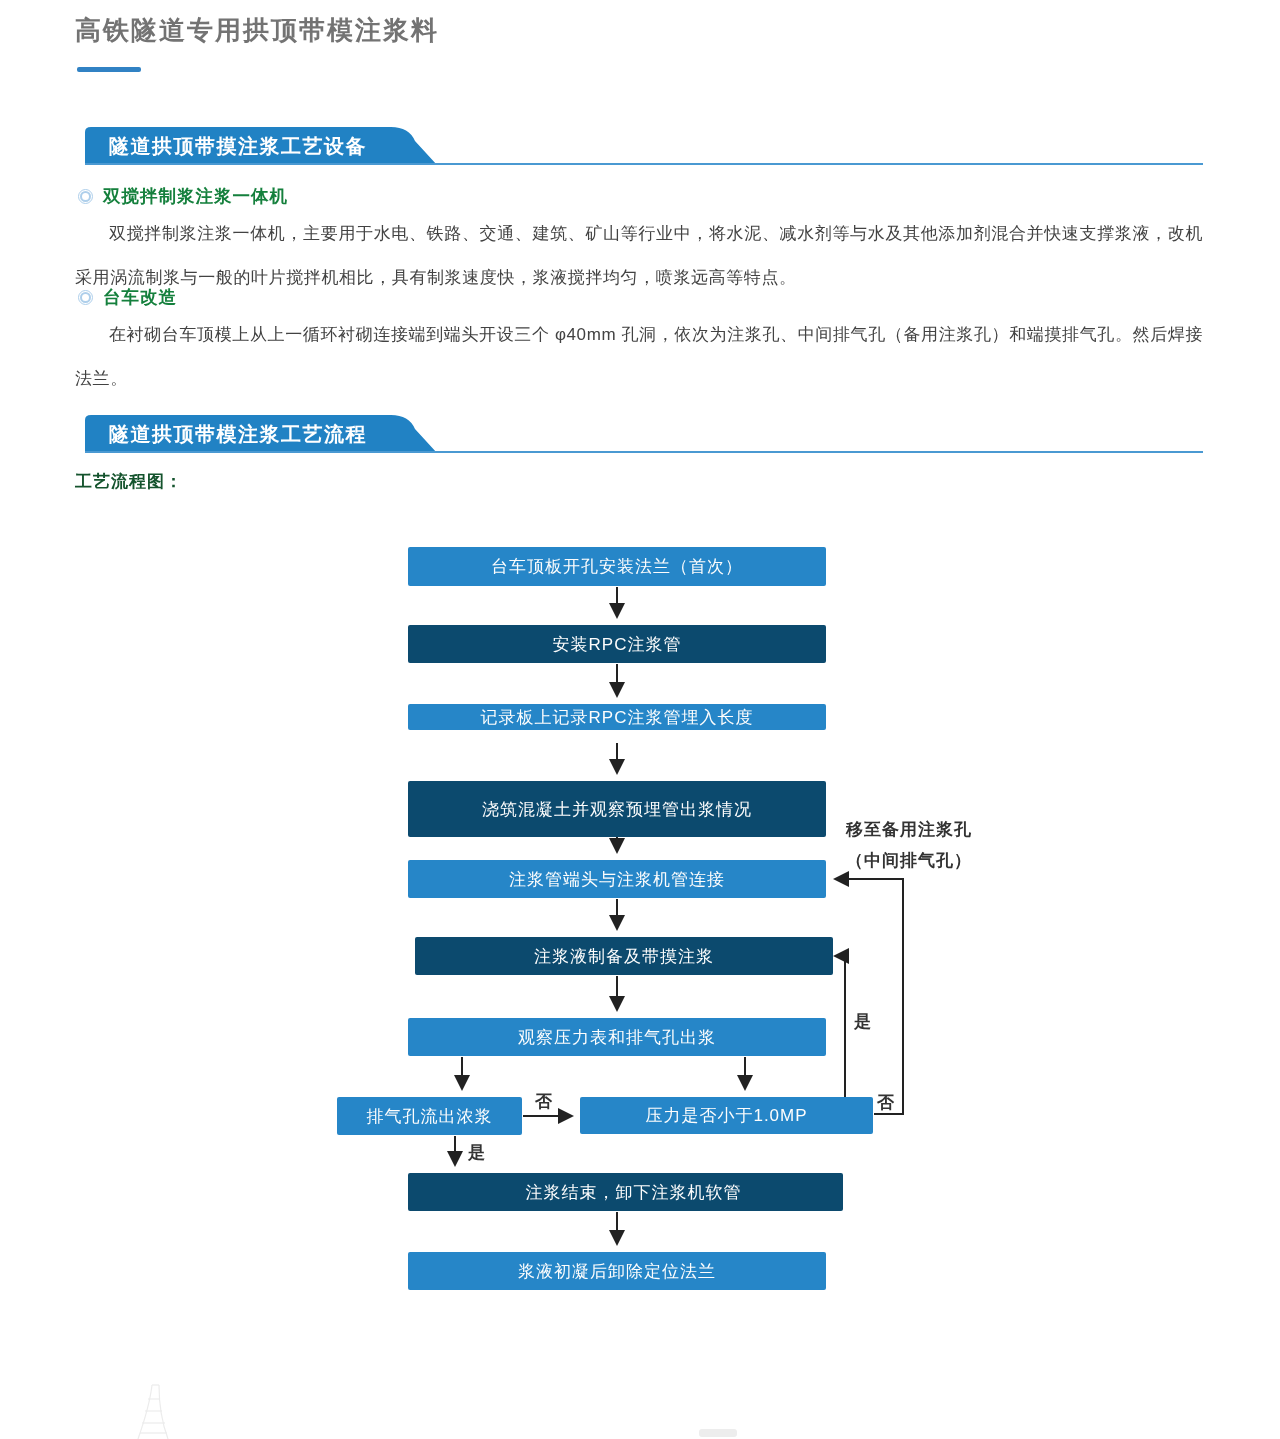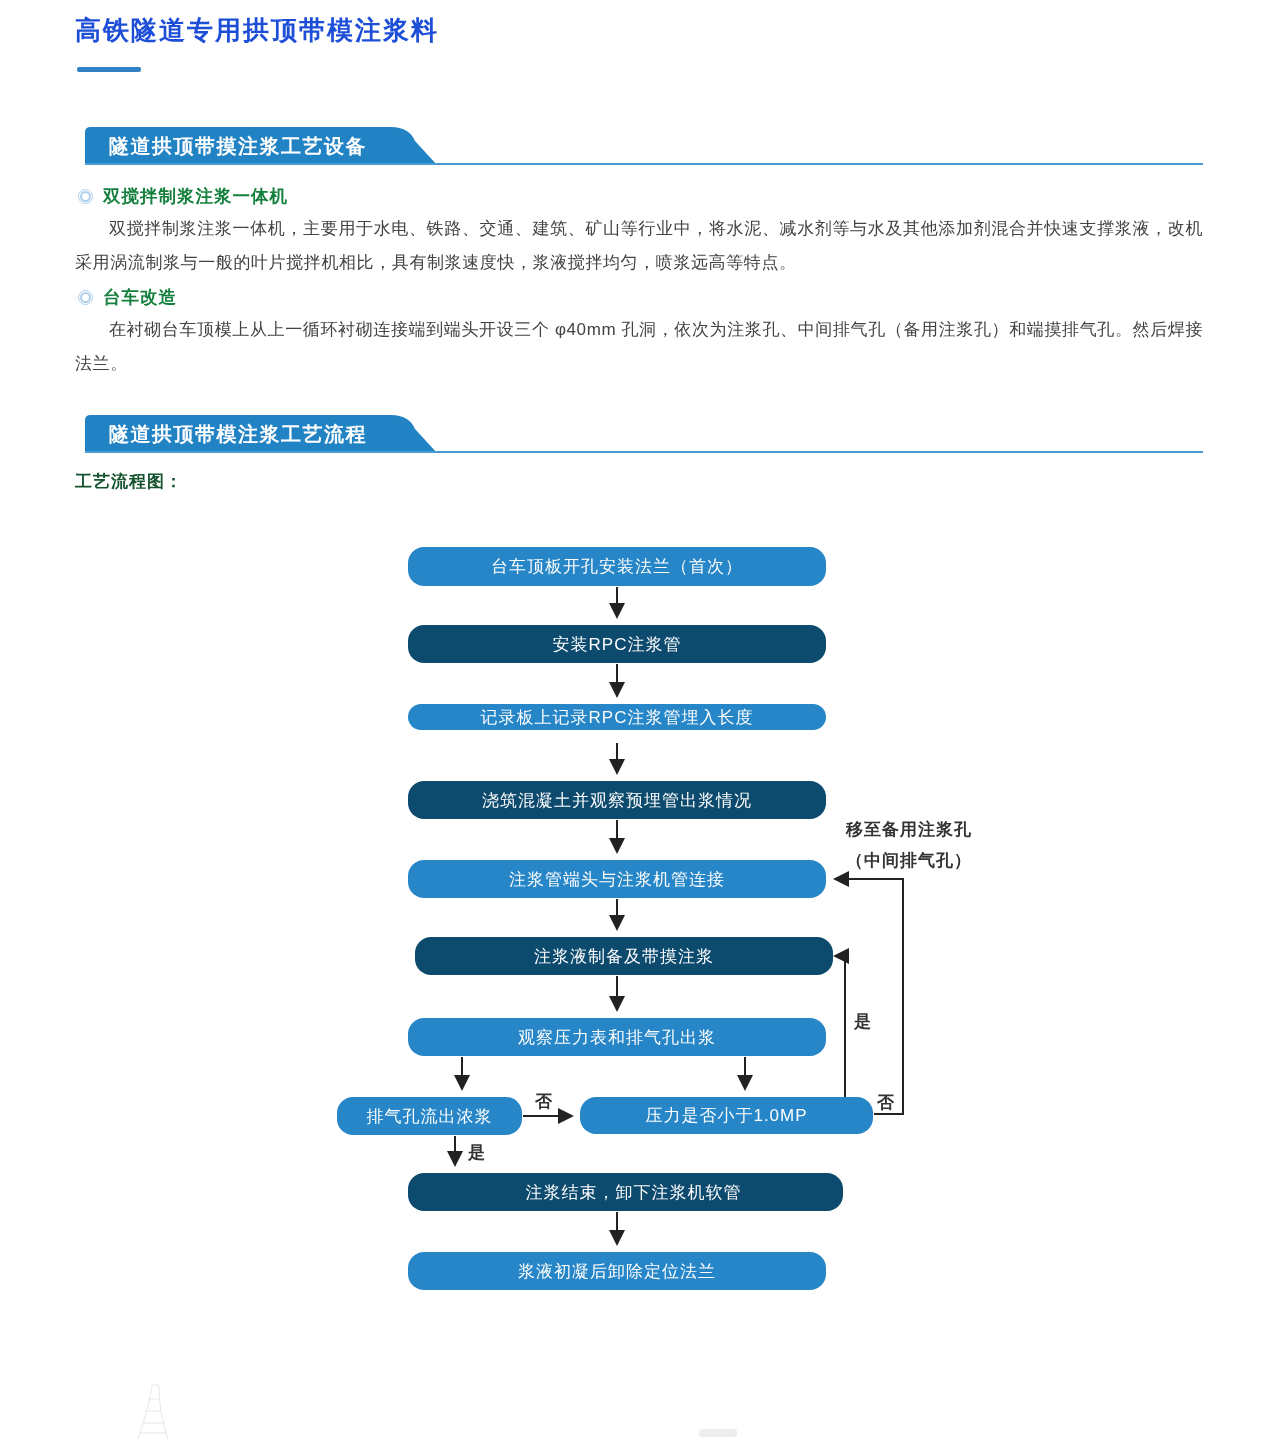--- a/index.html
+++ b/index.html
@@ -6,48 +6,48 @@
   body{
     width:1280px;height:1439px;position:relative;overflow:hidden;
     background:#ffffff;
     font-family:"Liberation Sans","DejaVu Sans",sans-serif;
     color:#3d3d3d;
   }
   .abs{position:absolute;}
   
   .page-title{
     left:75px;top:13px;
-    font-size:26px;font-weight:700;color:#1d4ed8;letter-spacing:2px;
+    font-size:26px;font-weight:700;color:#737373;letter-spacing:2px;
   }
   .title-dash{left:77px;top:67px;width:64px;height:5px;background:#3182c4;border-radius:2px;}
   
   .banner{width:352px;height:38px;}
   .banner svg{position:absolute;left:0;top:0;width:352px;height:38px;}
   .banner .banner-text{
     position:relative;z-index:1;display:block;
     padding-left:24px;line-height:38px;
     color:#ffffff;font-size:20px;font-weight:700;letter-spacing:1.5px;
   }
   .hline{height:2px;background:#4a99d2;width:1118px;left:85px;}
   
   .bullet-row{display:flex;align-items:center;gap:10px;}
   .ring-icon{
     width:13px;height:13px;border:1px solid #aecfeb;border-radius:50%;
     display:flex;align-items:center;justify-content:center;flex:0 0 auto;
   }
   .ring-icon i{display:block;width:7px;height:7px;border:2px solid #aecfeb;border-radius:50%;}
   .item-heading{font-size:17.5px;font-weight:700;color:#15803d;letter-spacing:1px;}
   .para{
-    width:1128px;font-size:17px;line-height:34px;color:#424242;
+    width:1128px;font-size:17px;line-height:44px;color:#424242;
     text-align:justify;text-indent:2em;letter-spacing:0.6px;
   }
   .diagram-label{font-size:17px;font-weight:700;color:#14532d;letter-spacing:1px;}
   
   .node{
-    position:absolute;border-radius:16px;display:flex;align-items:center;justify-content:center;
+    position:absolute;border-radius:2px;display:flex;align-items:center;justify-content:center;
     color:#fdfdfd;font-size:17px;letter-spacing:1px;text-align:left;
   }
   .node.blue{background:#2686c8;}
   .node.gray{background:#0c4a6e;}
   .branch-label{font-size:17px;font-weight:700;color:#333;}
   .flow-annotation{
     left:828px;top:814px;width:162px;text-align:center;
     font-size:17px;font-weight:700;color:#333;line-height:31px;letter-spacing:1px;
   }
   #arrow-layer{position:absolute;left:0;top:0;width:1280px;height:1439px;pointer-events:none;}
@@ -113,21 +113,21 @@
   <line x1="455" y1="1136" x2="455" y2="1165" marker-end="url(#ah)"></line>
   <line x1="523" y1="1116" x2="572" y2="1116" marker-end="url(#ah)"></line>
   <line x1="617" y1="1212" x2="617" y2="1244" marker-end="url(#ah)"></line>
   <polyline points="845,1097 845,956 835,956" marker-end="url(#ah)"></polyline>
   <polyline points="874,1114 903,1114 903,879 835,879" marker-end="url(#ah)"></polyline>
 </svg>
 
 <div class="node blue" style="left:408px;top:547px;width:418px;height:39px;">台车顶板开孔安装法兰（首次）</div>
 <div class="node gray" style="left:408px;top:625px;width:418px;height:38px;">安装RPC注浆管</div>
 <div class="node blue" style="left:408px;top:704px;width:418px;height:26px;">记录板上记录RPC注浆管埋入长度</div>
-<div class="node gray" style="left:408px;top:781px;width:418px;height:38px;">浇筑混凝土并观察预埋管出浆情况</div>
+<div class="node gray" style="left:408px;top:781px;width:418px;height:56px;">浇筑混凝土并观察预埋管出浆情况</div>
 <div class="node blue" style="left:408px;top:860px;width:418px;height:38px;">注浆管端头与注浆机管连接</div>
 <div class="node gray" style="left:408px;top:937px;width:418px;height:38px;margin-left:7px;">注浆液制备及带摸注浆</div>
 <div class="node blue" style="left:408px;top:1018px;width:418px;height:38px;">观察压力表和排气孔出浆</div>
 <div class="node blue" style="left:337px;top:1097px;width:185px;height:38px;">排气孔流出浓浆</div>
 <div class="node blue" style="left:580px;top:1097px;width:293px;height:37px;">压力是否小于1.0MP</div>
 <div class="node gray" style="left:408px;top:1173px;width:419px;height:38px;padding-left:16px;">注浆结束，卸下注浆机软管</div>
 <div class="node blue" style="left:408px;top:1252px;width:418px;height:38px;">浆液初凝后卸除定位法兰</div>
 
 <span class="abs branch-label" style="left:535px;top:1090px;">否</span>
 <span class="abs branch-label" style="left:468px;top:1141px;">是</span>

